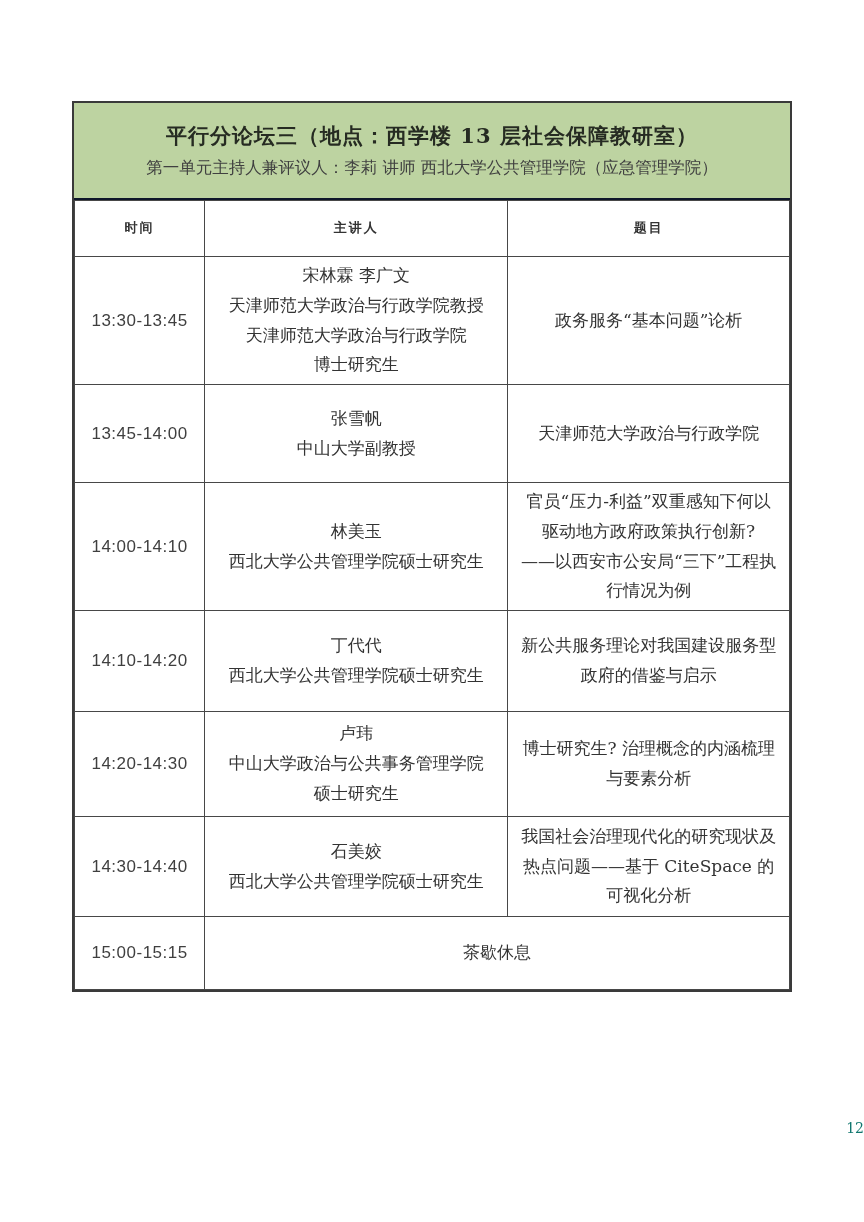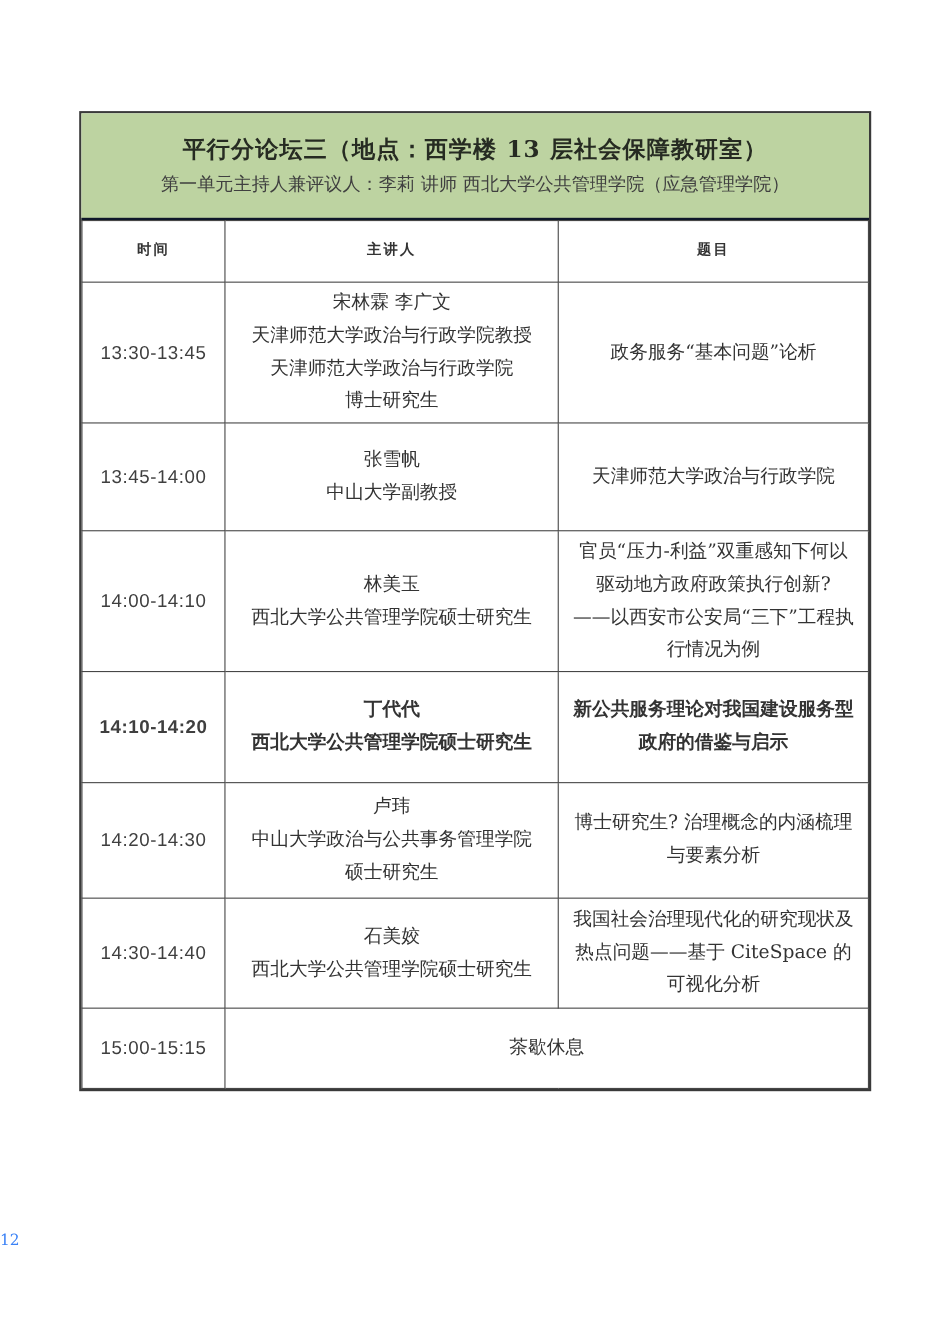--- a/index.html
+++ b/index.html
@@ -64,33 +64,33 @@
     font-family: "Liberation Sans", "DejaVu Sans", sans-serif;
     font-size: 16px;
     color: #3f3f3f;
     letter-spacing: 0.5px;
     white-space: nowrap;
   }
   .speaker-cell, .topic-cell, .span-cell { white-space: pre-line; }
   tr.r1 { height: 122px; }
   tr.r2 { height: 98px;  }
   tr.r3 { height: 122px; }
-  tr.r4 { height: 101px; font-weight: bold; }
+  tr.r4 { height: 101px; }
   tr.r5 { height: 105px; }
   tr.r6 { height: 100px; }
   tr.r7 { height: 104px; }
   tr.r8 { height: 73px;  }
   .page-number {
     position: absolute;
     left: 0;
     top: 1120px;
     width: 100%;
-    text-align: left;
+    text-align: right;
     font-size: 14px;
-    color: #3b82f6;
+    color: #0f766e;
     font-family: "DejaVu Serif", "Liberation Serif", serif;
   }
 </style>
 </head>
 <body>
 
 <div class="page">
 
   <div class="schedule">
 

